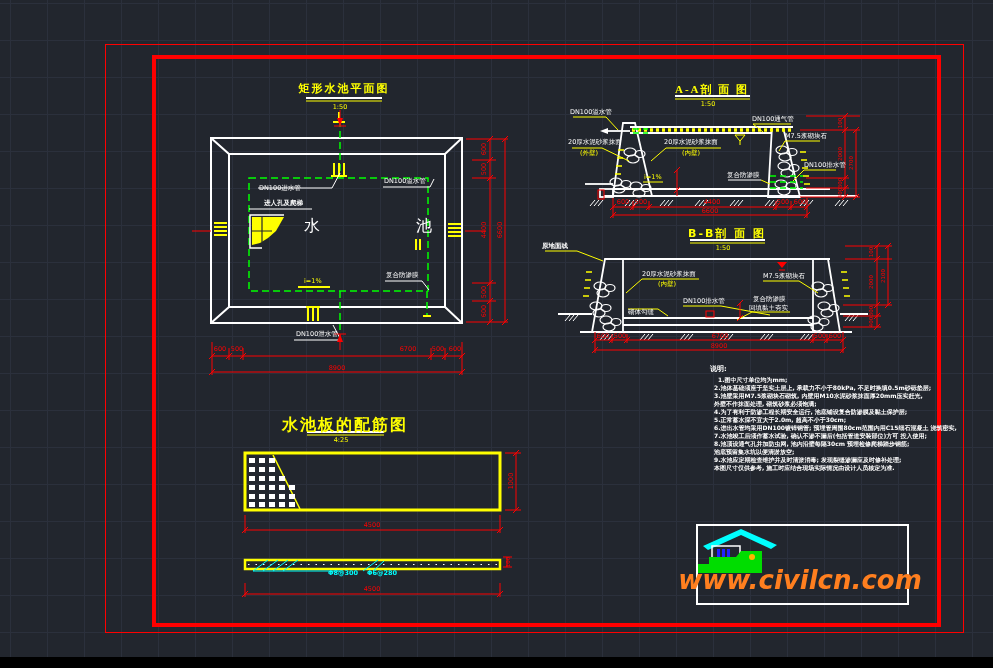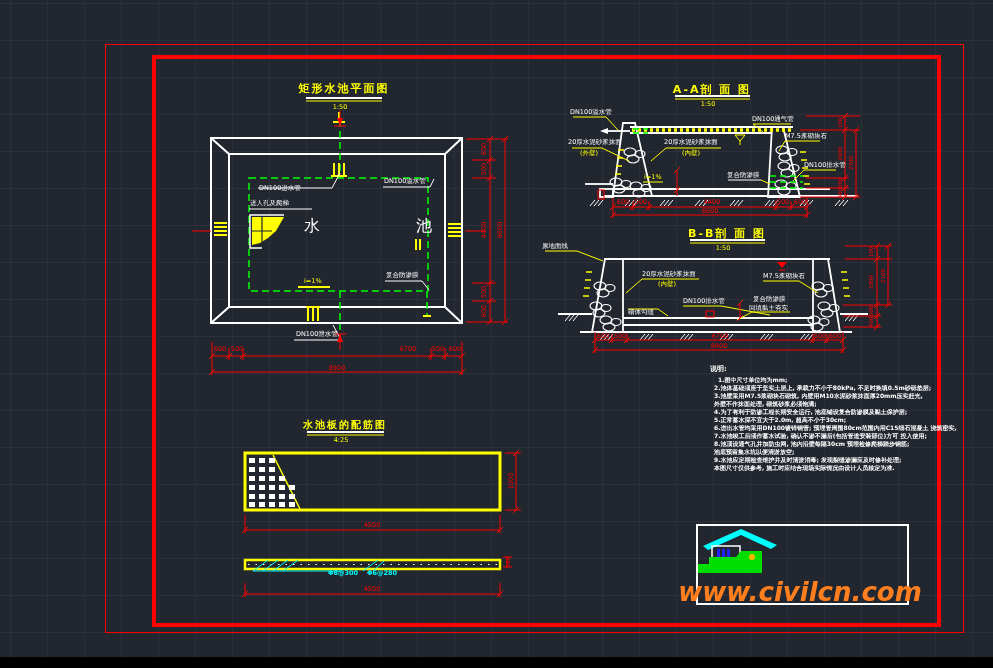--- a/index.html
+++ b/index.html
@@ -274,40 +274,40 @@
       <rect x="727" y="549" width="3" height="9" fill="#2222ff"></rect>
       <polygon points="698,573 698,564 709,564 709,557 736,557 741,551 762,551 762,573" fill="#00dd00"></polygon>
       <circle cx="752" cy="557" r="3" fill="#ffb400"></circle>
     </g>
   </svg>
 
   <span class="t tc y title" style="left:344px;top:88px;">矩形水池平面图</span>
   <span class="t tc y scale" style="left:340px;top:107px;">1:50</span>
   <span class="t w lab" style="left:259px;top:185px;text-align:center;">DN100进水管</span>
   <span class="t w lab" style="left:384px;top:178px;">DN100溢水管</span>
-  <span class="t w lab" style="left:250px;top:200px;">进人孔及爬梯</span>
+  <span class="t w lab" style="left:264px;top:200px;font-weight:bold;">进人孔及爬梯</span>
   <span class="t w lab" style="left:386px;top:272px;">复合防渗膜</span>
   <span class="t y lab" style="left:304px;top:278px;">i=1%</span>
   <span class="t w lab" style="left:296px;top:331px;">DN100泄水管</span>
   <span class="t tc w pool" style="left:313px;top:226px;">水</span>
   <span class="t tc w pool" style="left:425px;top:226px;">池</span>
   <span class="t tc r dim" style="left:220px;top:349px;">600</span>
   <span class="t tc r dim" style="left:237px;top:349px;">500</span>
   <span class="t tc r dim" style="left:408px;top:349px;">6700</span>
   <span class="t tc r dim" style="left:438px;top:349px;">500</span>
   <span class="t tc r dim" style="left:455px;top:349px;">600</span>
   <span class="t tc r dim" style="left:337px;top:368px;">8900</span>
   <span class="t tr r dim" style="left:484px;top:149px;">600</span>
   <span class="t tr r dim" style="left:484px;top:169px;">500</span>
   <span class="t tr r dim" style="left:484px;top:230px;">4400</span>
   <span class="t tr r dim" style="left:484px;top:292px;">500</span>
   <span class="t tr r dim" style="left:484px;top:311px;">600</span>
   <span class="t tr r dim" style="left:500px;top:230px;">6600</span>
 
-  <span class="t tc y title" style="left:712px;top:89px;">A-A剖 面 图</span>
+  <span class="t tc y title" style="left:712px;top:89px;font-family:Liberation Serif, serif;">A-A剖 面 图</span>
   <span class="t tc y scale" style="left:708px;top:104px;">1:50</span>
   <span class="t w lab" style="left:570px;top:109px;">DN100溢水管</span>
   <span class="t w lab" style="left:568px;top:139px;">20厚水泥砂浆抹面</span>
   <span class="t y lab" style="left:580px;top:150px;">(外壁)</span>
   <span class="t w lab" style="left:664px;top:139px;">20厚水泥砂浆抹面</span>
   <span class="t y lab" style="left:682px;top:150px;">(内壁)</span>
   <span class="t w lab" style="left:752px;top:116px;">DN100通气管</span>
   <span class="t w lab" style="left:785px;top:133px;">M7.5浆砌块石</span>
   <span class="t w lab" style="left:804px;top:162px;">DN100排水管</span>
   <span class="t w lab" style="left:727px;top:172px;">复合防渗膜</span>
@@ -319,41 +319,41 @@
   <span class="t tc r dim" style="left:800px;top:202px;">600</span>
   <span class="t tc r dim" style="left:710px;top:211px;">6600</span>
   <span class="t tr r dims" style="left:841px;top:123px;">100</span>
   <span class="t tr r dims" style="left:841px;top:154px;">2000</span>
   <span class="t tr r dims" style="left:841px;top:183px;">300</span>
   <span class="t tr r dims" style="left:841px;top:193px;">400</span>
   <span class="t tr r dims" style="left:852px;top:163px;">2700</span>
 
   <span class="t tc y title" style="left:727px;top:233px;">B-B剖 面 图</span>
   <span class="t tc y scale" style="left:723px;top:248px;">1:50</span>
-  <span class="t w lab" style="left:542px;top:243px;">原地面线</span>
+  <span class="t w lab" style="left:542px;top:243px;font-weight:bold;">原地面线</span>
   <span class="t w lab" style="left:642px;top:271px;">20厚水泥砂浆抹面</span>
   <span class="t y lab" style="left:658px;top:281px;">(内壁)</span>
   <span class="t w lab" style="left:628px;top:301px;margin-top:8px;">砌体勾缝</span>
   <span class="t w lab" style="left:683px;top:298px;">DN100排水管</span>
   <span class="t w lab" style="left:763px;top:273px;">M7.5浆砌块石</span>
   <span class="t w lab" style="left:753px;top:296px;">复合防渗膜</span>
   <span class="t w lab" style="left:749px;top:305px;font-family:Liberation Serif, serif;">回填黏土夯实</span>
   <span class="t tc r dim" style="left:603px;top:336px;">600</span>
   <span class="t tc r dim" style="left:620px;top:336px;">500</span>
   <span class="t tc r dim" style="left:720px;top:336px;">6700</span>
   <span class="t tc r dim" style="left:820px;top:336px;">500</span>
   <span class="t tc r dim" style="left:835px;top:336px;">600</span>
   <span class="t tc r dim" style="left:719px;top:346px;">8900</span>
   <span class="t tr r dims" style="left:872px;top:252px;">100</span>
   <span class="t tr r dims" style="left:872px;top:282px;">2000</span>
   <span class="t tr r dims" style="left:872px;top:311px;">300</span>
   <span class="t tr r dims" style="left:872px;top:322px;">400</span>
   <span class="t tr r dims" style="left:884px;top:276px;">2100</span>
 
-  <span class="t tc y title" style="left:345px;top:425px;font-size:10px;">水池板的配筋图</span>
+  <span class="t tc y title" style="left:345px;top:425px;font-size:16px;">水池板的配筋图</span>
   <span class="t tc y scale" style="left:341px;top:440px;">4:25</span>
   <span class="t tr r dim" style="left:511px;top:481px;">1000</span>
   <span class="t tc r dim" style="left:372px;top:525px;">4500</span>
   <span class="t tc r dim" style="left:372px;top:589px;">4500</span>
   <span class="t tr r dims" style="left:509px;top:562px;">100</span>
   <span class="t tc c lab" style="left:343px;top:573px;font-weight:bold;">Φ8@300</span>
   <span class="t tc c lab" style="left:382px;top:573px;font-weight:bold;">Φ6@280</span>
 
   <span class="t note" style="left:710px;top:366px;font-size:7px;">说明:</span>
   <span class="t note" style="left:718px;top:377px;">1.图中尺寸单位均为mm;</span>
@@ -362,15 +362,15 @@
   <span class="t note" style="left:714px;top:401px;">  外壁不作抹面处理, 砌筑砂浆必须饱满;</span>
   <span class="t note" style="left:714px;top:409px;">4.为了有利于防渗工程长期安全运行, 池底铺设复合防渗膜及黏土保护层;</span>
   <span class="t note" style="left:714px;top:417px;">5.正常蓄水深不宜大于2.0m, 超高不小于30cm;</span>
   <span class="t note" style="left:714px;top:425px;">6.进出水管均采用DN100镀锌钢管; 预埋管周围80cm范围内用C15细石混凝土 浇筑密实,</span>
   <span class="t note" style="left:714px;top:433px;">7.水池竣工后须作蓄水试验, 确认不渗不漏后(包括管道安装部位)方可 投入使用;</span>
   <span class="t note" style="left:714px;top:441px;">8.池顶设通气孔并加防虫网, 池内沿壁每隔30cm 预埋检修爬梯踏步钢筋;</span>
   <span class="t note" style="left:714px;top:449px;">  池底预留集水坑以便清淤放空;</span>
   <span class="t note" style="left:714px;top:457px;">9.水池应定期检查维护并及时清淤消毒; 发现裂缝渗漏应及时修补处理;</span>
   <span class="t note" style="left:714px;top:465px;">  本图尺寸仅供参考, 施工时应结合现场实际情况由设计人员核定为准.</span>
 
-  <span class="t tc o site" style="left:800px;top:580px;margin-top:12px;">www.civilcn.com</span>
+  <span class="t tc o site" style="left:800px;top:580px;">www.civilcn.com</span>
 
 </div>
 
 </body></html>

